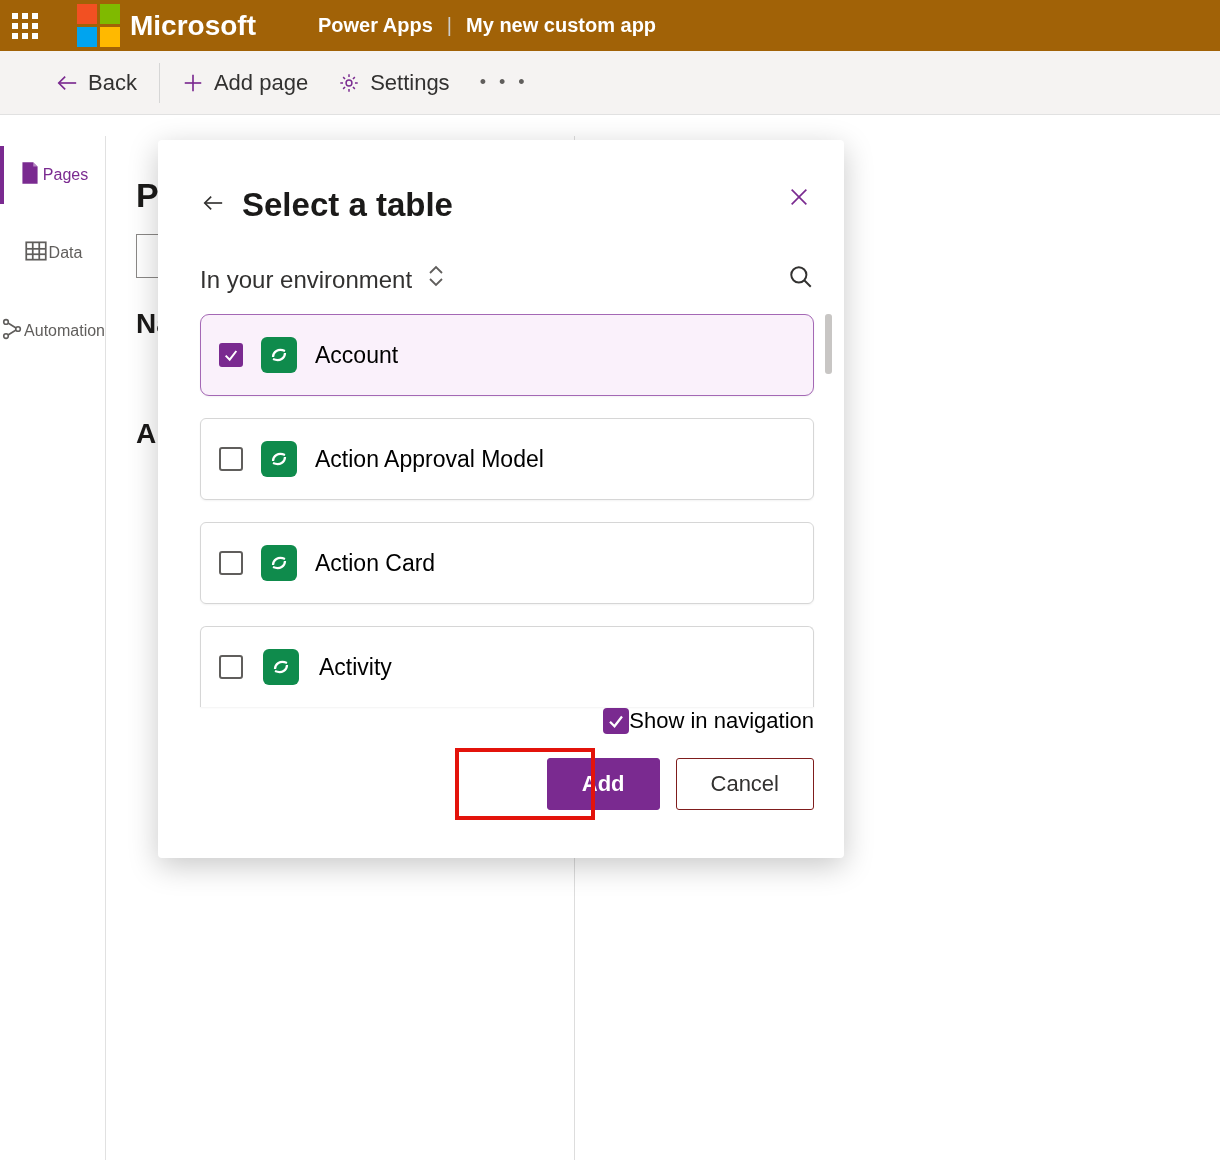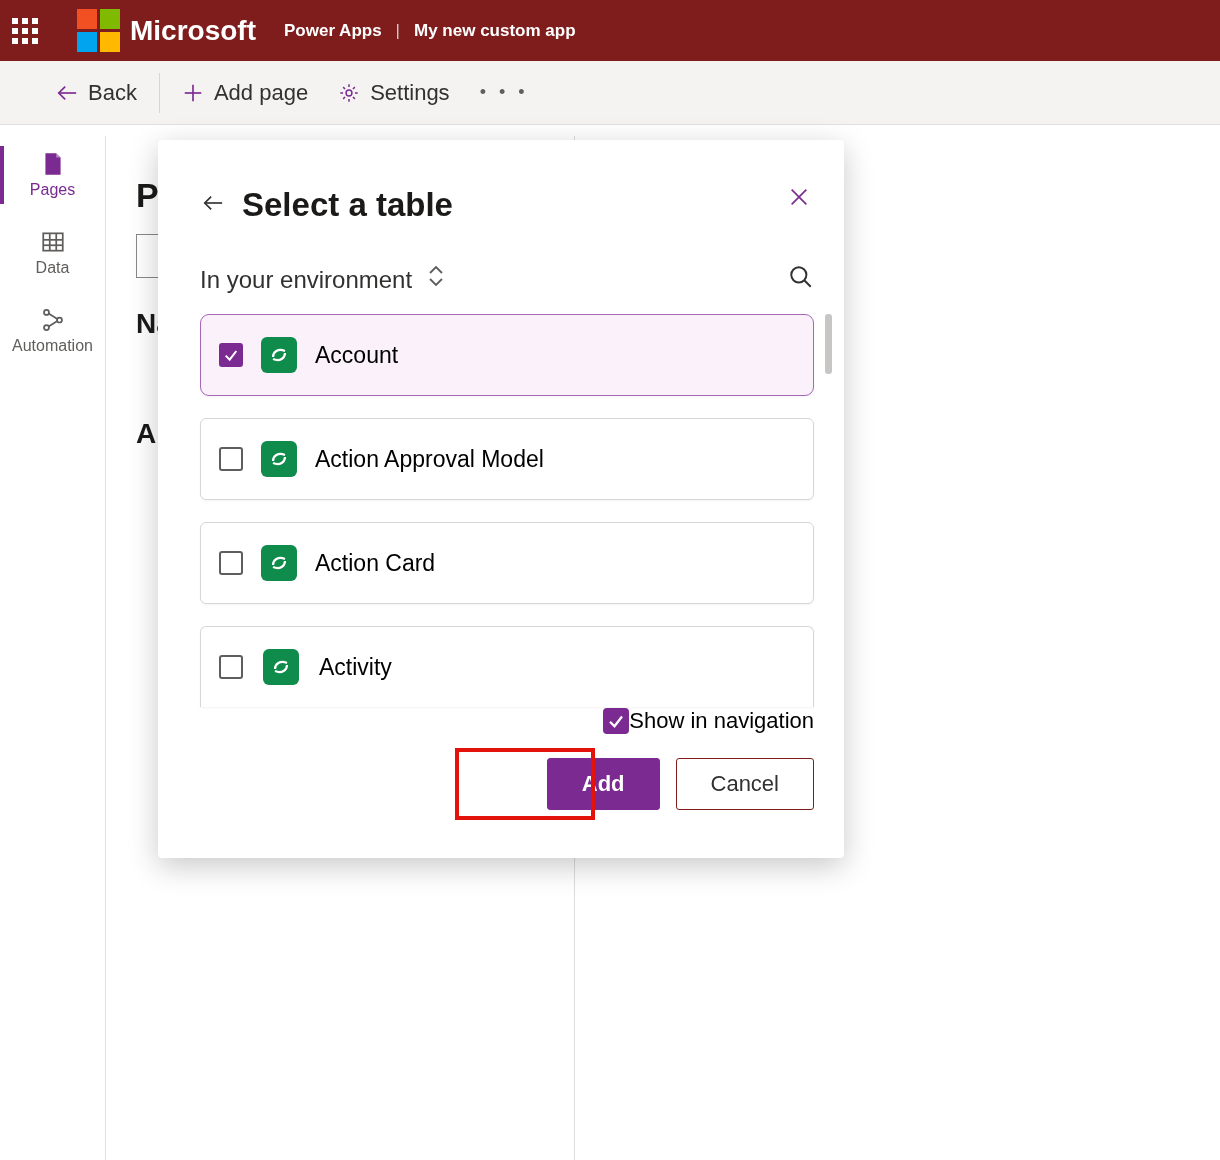--- a/index.html
+++ b/index.html
@@ -1,39 +1,39 @@
 <!DOCTYPE html>
 <html><head>
   <meta charset="utf-8">
   <style>
     * { margin:0; padding:0; box-sizing:border-box; font-family:"Segoe UI", Arial, sans-serif; }
     body { background:#fff; width:1220px; height:1160px; overflow:hidden; position:relative; }
 
     
-    .topbar { background:#7f1d1d; height:61px; display:flex; align-items:center; color:#fff; }
+    .topbar { background:#a16207; height:51px; display:flex; align-items:center; color:#fff; }
     .waffle { width:50px; display:flex; justify-content:center; }
     .waffle-grid { display:grid; grid-template-columns:repeat(3,6px); grid-template-rows:repeat(3,6px); gap:4px; }
     .waffle-grid span { background:#fff; width:6px; height:6px; }
     .ms-logo { display:grid; grid-template-columns:20px 20px; grid-template-rows:20px 20px; gap:3px; margin-left:27px; margin-right:10px;}
     .ms-logo .q1{background:#f25022;} .ms-logo .q2{background:#7fba00;}
     .ms-logo .q3{background:#00a4ef;} .ms-logo .q4{background:#ffb900;}
     .ms-name { font-size:28px; font-weight:600; }
-    .app-crumb { margin-left:28px; font-size:17px; font-weight:600; display:flex; align-items:center; gap:14px;}
+    .app-crumb { margin-left:62px; font-size:20px; font-weight:600; display:flex; align-items:center; gap:14px;}
     .app-crumb .divider { color:#ccc; font-weight:300;}
 
     
     .toolbar { height:64px; background:#f5f3f2; border-bottom:1px solid #e1e1e1; display:flex; align-items:center; padding-left:48px; gap:14px; }
     .tool { display:flex; align-items:center; gap:10px; font-size:22px; color:#323130; padding:0 8px; height:100%; }
     .tool svg { width:22px; height:22px; }
     .sep { width:1px; height:40px; background:#d6d6d6; }
     .dots { letter-spacing:4px; font-size:18px; color:#605e5c; }
 
     
     .leftrail { position:absolute; top:136px; left:0; width:106px; background:#fff; height:calc(100% - 136px); border-right:1px solid #e1e1e1;}
-    .rail-item { display:flex; flex-direction:column; align-items:center; justify-content:center; height:78px; font-size:16px; color:#605e5c; position:relative;}
+    .rail-item { display:flex; align-items:center; justify-content:center; height:78px; font-size:16px; color:#605e5c; position:relative;}
     .rail-item.active { background:#fff; color:#7a2a90; }
     .rail-item.active::before{content:"";position:absolute;left:0;top:10px;bottom:10px;width:4px;background:#7a2a90;}
     .rail-item svg { width:26px; height:26px; margin-bottom:4px; }
 
     
     .middiv { position:absolute; left:574px; top:136px; bottom:0; width:1px; background:#ddd; }
     .workcard { position:absolute; left:872px; top:148px; width:348px; height:720px; background:#fff; }
 
     
     .bgtext { position:absolute; color:#1b1a19; font-weight:700; }

